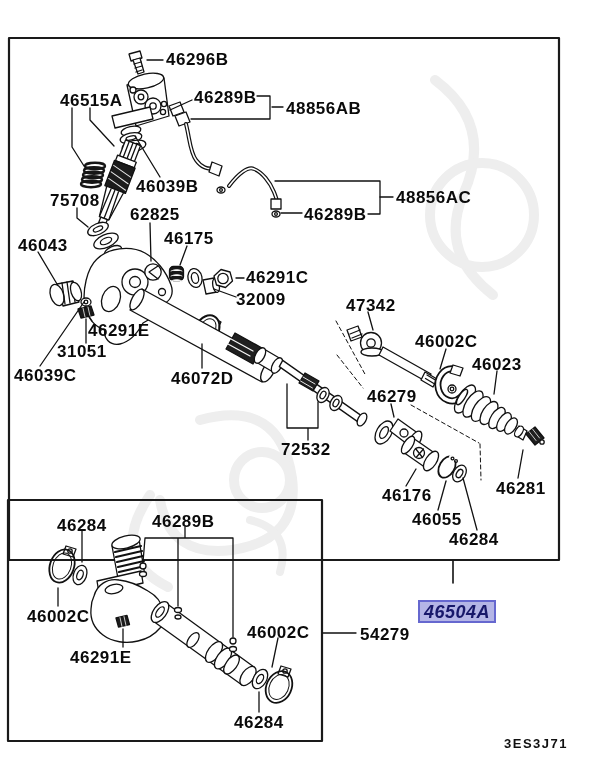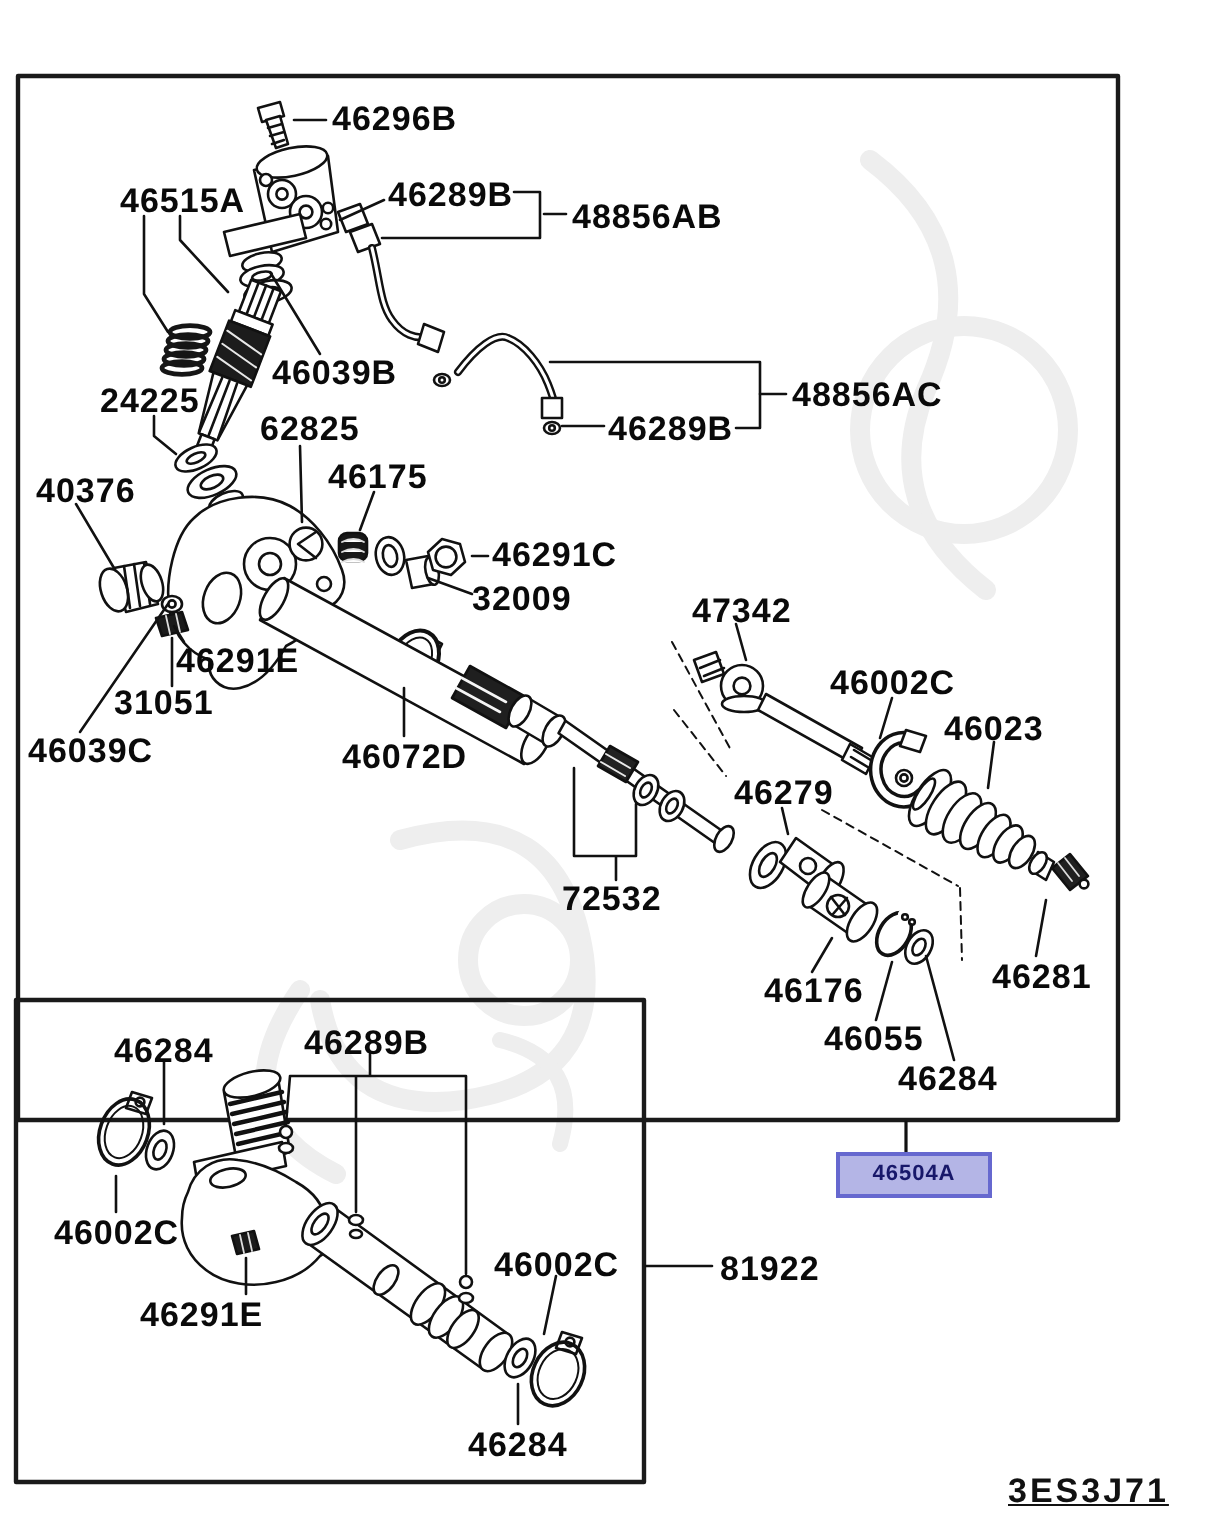--- a/index.html
+++ b/index.html
@@ -1,24 +1,24 @@
 <!DOCTYPE html>
 <html style="--bg: #ffffff; --line: #111111; --highlight_bg: #b4b5e6; --highlight_border: #6668cf; --highlight_text: #18186a;"><head>
 <meta charset="utf-8">
 <style>
   html,body{margin:0;padding:0;background:#fff;}
   .stage{position:relative;width:609px;height:768px;background:var(--bg,#fff);overflow:hidden;
          font-family:"Liberation Sans",sans-serif;}
   .stage svg{position:absolute;left:0;top:0;}
   .lbl{position:absolute;font-weight:bold;font-size:17px;line-height:1;letter-spacing:.5px;
        color:#0a0a0a;white-space:nowrap;}
-  .hl{left:418px;top:576px;width:74px;height:19px;border:2px solid var(--highlight_border,#6668cf);
+  .hl{left:418px;top:600px;width:74px;height:19px;border:2px solid var(--highlight_border,#6668cf);
       background:var(--highlight_bg,#b4b5e6);color:var(--highlight_text,#18186a);
-      display:flex;align-items:center;justify-content:center;font-size:11px;}
-  .code{font-size:17px;letter-spacing:1.5px;color:#111;text-decoration:underline;}
+      display:flex;align-items:center;justify-content:center;font-size:18px;font-style:italic;}
+  .code{font-size:13px;letter-spacing:1.5px;color:#111;}
 </style>
 </head>
 <body>
 
 <div class="stage">
 <svg width="609" height="768" viewBox="0 0 609 768">
   <g fill="none" stroke="#111" stroke-width="1.3" stroke-linejoin="round" stroke-linecap="round">
 
     <g stroke="#eeeeee" stroke-width="10">
       <path d="M435,80 q60,45 28,115 q-24,58 30,100"></path>
@@ -324,26 +324,26 @@
 
     <path d="M453,561 V583" stroke-width="1.6"></path>
   </g>
 </svg>
 
 <div class="lbl" style="left:166px;top:51px">46296B</div>
 <div class="lbl" style="left:60px;top:92px">46515A</div>
 <div class="lbl" style="left:194px;top:89px">46289B</div>
 <div class="lbl" style="left:286px;top:100px">48856AB</div>
 <div class="lbl" style="left:136px;top:178px">46039B</div>
-<div class="lbl" style="left:50px;top:192px">24225</div>
+<div class="lbl" style="left:50px;top:192px">75708</div>
 <div class="lbl" style="left:130px;top:206px">62825</div>
 <div class="lbl" style="left:164px;top:230px">46175</div>
 <div class="lbl" style="left:396px;top:189px">48856AC</div>
 <div class="lbl" style="left:304px;top:206px">46289B</div>
-<div class="lbl" style="left:18px;top:237px">40376</div>
+<div class="lbl" style="left:18px;top:237px">46043</div>
 <div class="lbl" style="left:246px;top:269px">46291C</div>
 <div class="lbl" style="left:236px;top:291px">32009</div>
 <div class="lbl" style="left:88px;top:322px">46291E</div>
 <div class="lbl" style="left:57px;top:343px">31051</div>
 <div class="lbl" style="left:14px;top:367px">46039C</div>
 <div class="lbl" style="left:171px;top:370px">46072D</div>
 <div class="lbl" style="left:346px;top:297px">47342</div>
 <div class="lbl" style="left:415px;top:333px">46002C</div>
 <div class="lbl" style="left:472px;top:356px">46023</div>
 <div class="lbl" style="left:367px;top:388px">46279</div>
@@ -353,17 +353,17 @@
 <div class="lbl" style="left:449px;top:531px">46284</div>
 <div class="lbl" style="left:496px;top:480px">46281</div>
 
 <div class="lbl" style="left:57px;top:517px">46284</div>
 <div class="lbl" style="left:152px;top:513px">46289B</div>
 <div class="lbl" style="left:27px;top:608px">46002C</div>
 <div class="lbl" style="left:70px;top:649px">46291E</div>
 <div class="lbl" style="left:247px;top:624px">46002C</div>
 <div class="lbl" style="left:234px;top:714px">46284</div>
 
-<div class="lbl" style="left:360px;top:626px">81922</div>
+<div class="lbl" style="left:360px;top:626px">54279</div>
 <div class="lbl hl">46504A</div>
 <div class="lbl code" style="left:504px;top:737px">3ES3J71</div>
 
 </div>
 
 </body></html>

